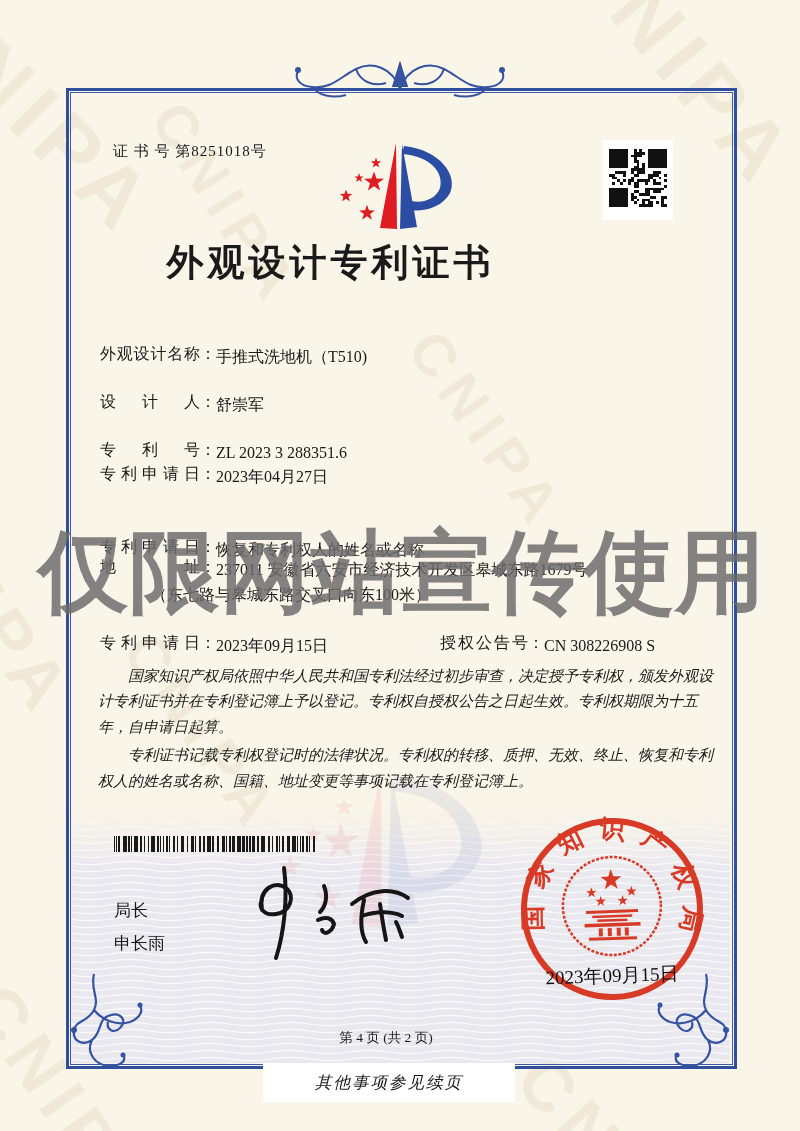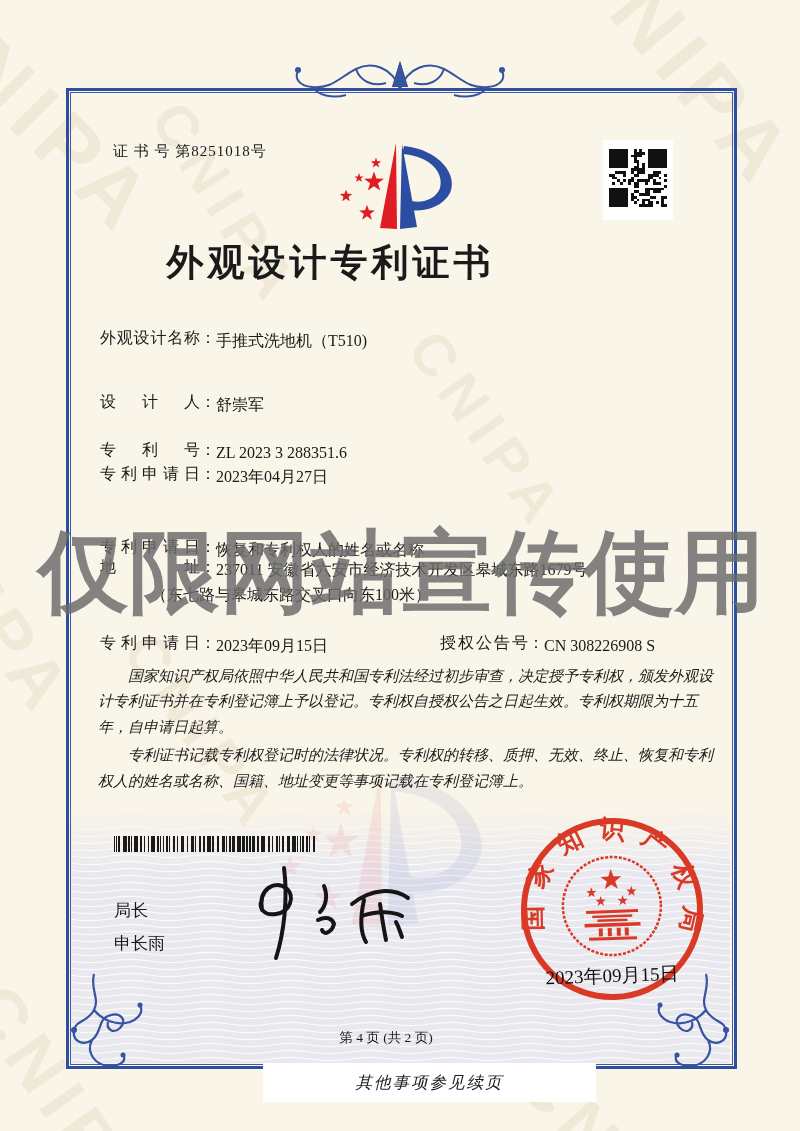--- a/index.html
+++ b/index.html
@@ -74,21 +74,21 @@
   .signer-name{position:absolute;left:114px;top:932px;z-index:6;
     font-family:"Liberation Sans","DejaVu Sans",sans-serif;font-size:17px;font-weight:500;}
   .signature{position:absolute;left:232px;top:858px;width:190px;height:105px;z-index:6;}
   .signature path{fill:none;stroke:#151515;stroke-width:4;stroke-linecap:round;stroke-linejoin:round;}
   .seal{position:absolute;left:517px;top:814px;width:190px;height:190px;z-index:7;transform:rotate(-2deg);}
   .seal-date{
     position:absolute;left:527px;top:963px;width:170px;z-index:8;text-align:center;
     font-size:19px;color:#101010;transform:rotate(-2deg);
   }
   .page-info{position:absolute;left:66px;width:640px;top:1029px;z-index:6;text-align:center;font-size:13.5px;}
-  .note-band{position:absolute;left:263px;top:1063px;width:333px;height:39px;background:#fff;z-index:6;
+  .note-band{position:absolute;left:263px;top:1063px;width:252px;height:39px;background:#fff;z-index:6;
     display:flex;align-items:center;justify-content:center;}
   .note-text{font-size:16.5px;font-style:italic;letter-spacing:2px;}
 </style>
 </head>
 <body>
 
 <div class="cnipa-wm" style="left:-40px;top:-30px;font-size:84px;transform:rotate(45deg);">CNIPA</div>
 <div class="cnipa-wm" style="left:620px;top:-90px;font-size:84px;transform:rotate(50deg);">CNIPA</div>
 <div class="cnipa-wm" style="left:195px;top:90px;font-size:58px;transform:rotate(58deg);">CNIPA</div>
 <div class="cnipa-wm" style="left:450px;top:318px;font-size:58px;transform:rotate(55deg);">CNIPA</div>
@@ -313,21 +313,21 @@
       <polygon points="60,5 44,90 61,91"></polygon>
     </g>
     <g fill="#2b4ea3">
       <polygon points="66,6 64,91 81,89"></polygon>
       <path d="M68,8 C105,12 122,38 114,55 C105,72 80,76 66,70 L68,60 C82,68 100,62 104,50 C108,36 96,18 66,16 Z"></path>
     </g>
   </g>
 </svg>
 <div class="title">外观设计专利证书</div>
 
-<div class="frow" style="top:328px;">
+<div class="frow" style="top:344px;">
   <span class="flabel">外观设计名称</span><span class="fcolon">：</span><span class="fvalue">手推式洗地机（T510)</span>
 </div>
 <div class="frow" style="top:392px;">
   <span class="flabel">设计人</span><span class="fcolon">：</span><span class="fvalue">舒崇军</span>
 </div>
 <div class="frow" style="top:440px;">
   <span class="flabel">专利号</span><span class="fcolon">：</span><span class="fvalue">ZL 2023 3 288351.6</span>
 </div>
 <div class="frow" style="top:464px;">
   <span class="flabel">专利申请日</span><span class="fcolon">：</span><span class="fvalue">2023年04月27日</span>

